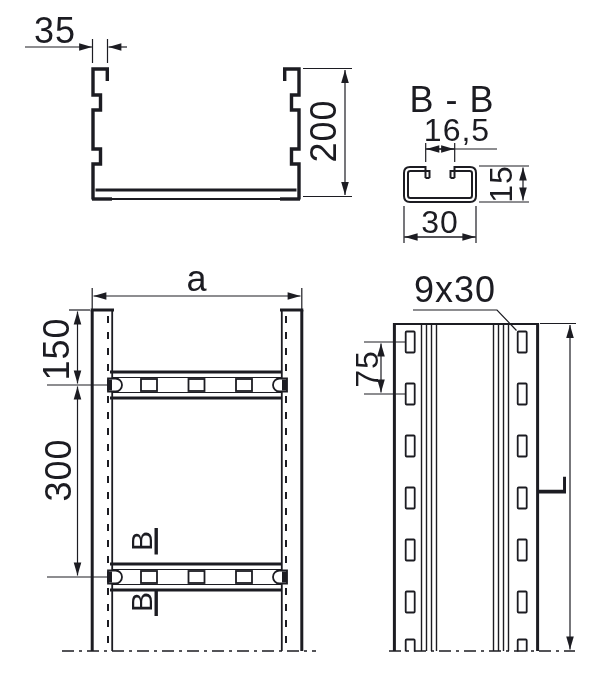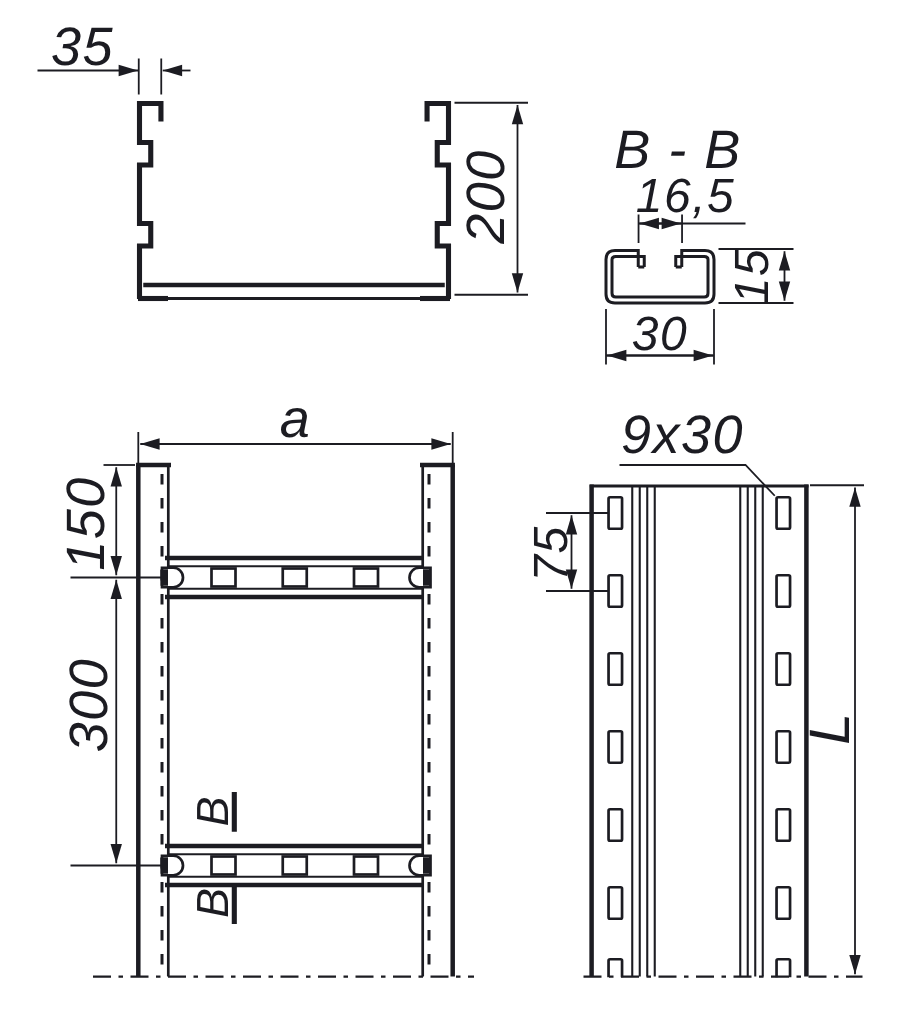--- a/index.html
+++ b/index.html
@@ -1,16 +1,16 @@
 <!DOCTYPE html>
 <html><head>
 <meta charset="utf-8">
 <style>
   html,body{margin:0;padding:0;background:#ffffff;}
-  .canvas{width:608px;height:683px;background:#ffffff;position:relative;font-style:italic;}
+  .canvas{width:608px;height:683px;background:#ffffff;position:relative;}
   svg text{
     font-family:"Liberation Sans", sans-serif;
     fill:#1c1c22;
   }
   .t36{font-size:36px;letter-spacing:1px;}
   .t32{font-size:32px;letter-spacing:1px;}
   .t30{font-size:30px;}
   .t38{font-size:38px;}
   .thick{stroke:#1c1c22;stroke-width:3.4;fill:none;stroke-linejoin:miter;}
   .thick2{stroke:#1c1c22;stroke-width:3;fill:none;}

